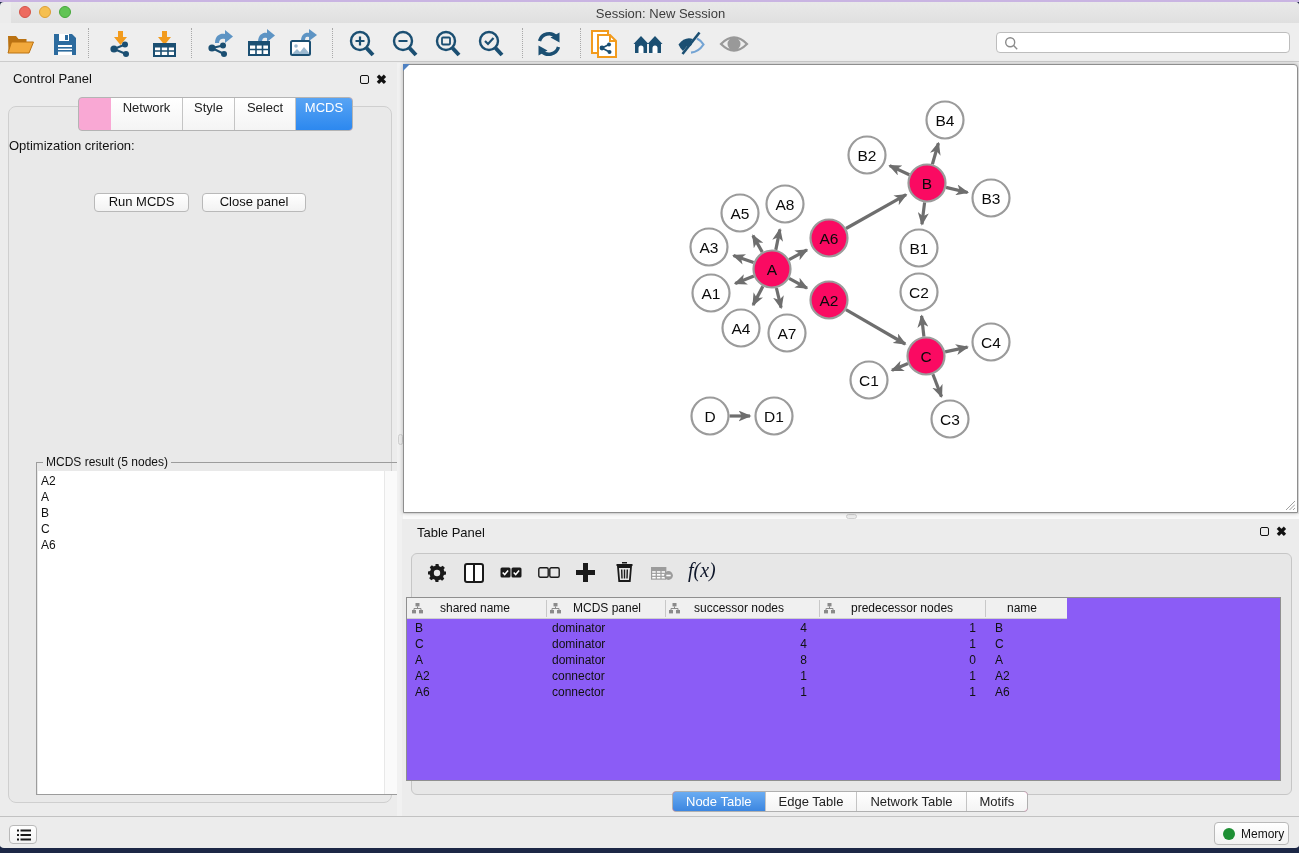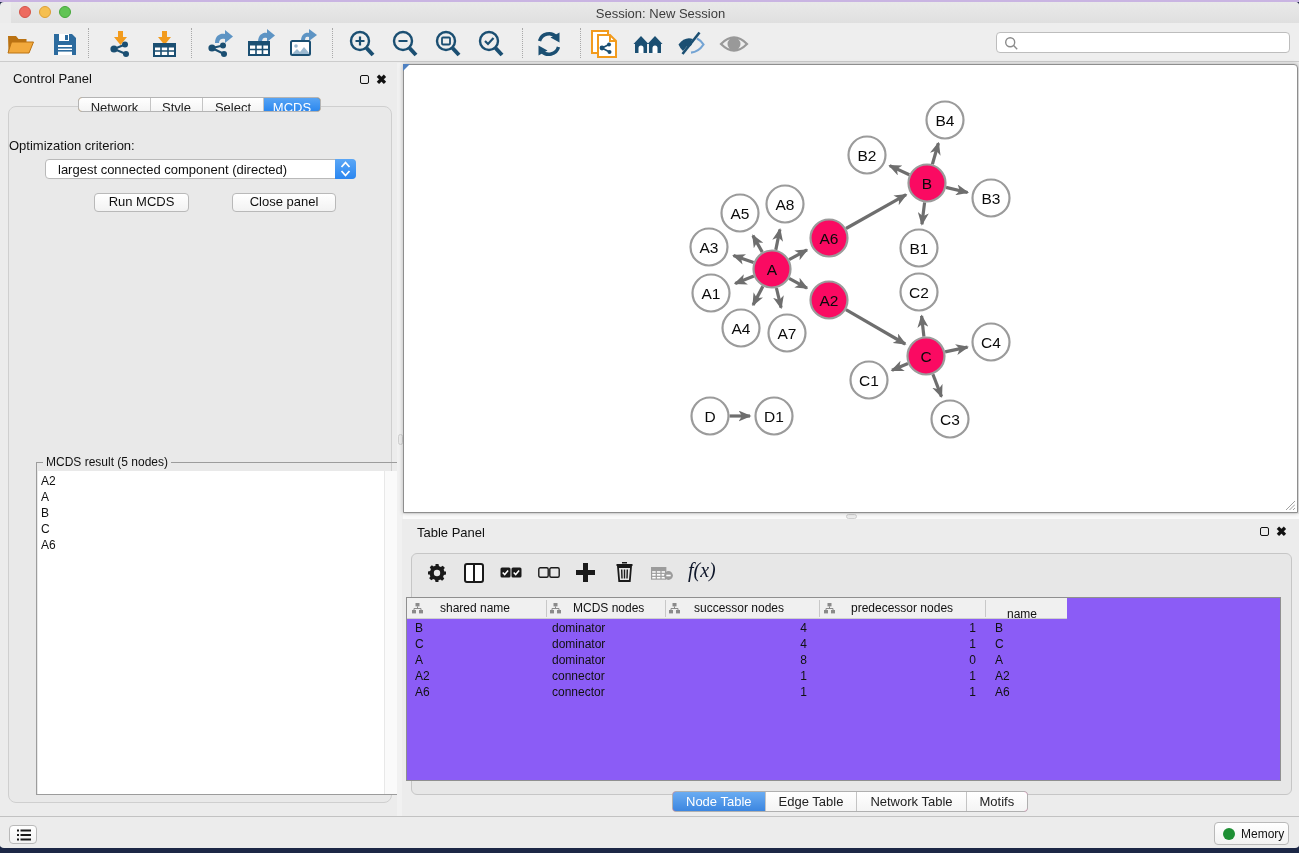--- a/index.html
+++ b/index.html
@@ -19,21 +19,21 @@
 #toolbar { left:0; top:21px; width:1299px; height:39px; background:#eeeeee; border-bottom:1px solid #cccccc; }
 .tsep { top:5px; width:0; height:30px; border-left:1px dotted #a9a9a9; }
 .ticon { top:6px; width:30px; height:30px; }
 #searchbox { left:996px; top:9px; width:294px; height:21px; background:#ffffff; border:1px solid #bdbdbd; border-radius:4px; }
 
 #cpanel { left:0; top:61px; width:400px; height:753px; background:#ececec; }
 #cpanel .hdr { left:13px; top:8px; font-size:13px; color:#111; }
 .sqbtn { width:9px; height:9px; border:1.5px solid #111; border-radius:2px; }
 .xbtn { font-size:13px; font-weight:bold; color:#111; line-height:10px; }
 #tabpanel { left:8px; top:43px; width:384px; height:697px; background:#e9e9e9; border:1px solid #cfcfcf; border-radius:8px; }
-#cptabs { left:78px; top:34px; height:15px; display:flex; border:1px solid #b4b4b4; border-radius:4px; overflow:hidden; background:#a16207; z-index:5; }
+#cptabs { left:78px; top:34px; height:34px; display:flex; border:1px solid #b4b4b4; border-radius:4px; overflow:hidden; background:#f9a8d4; z-index:5;padding-left:32px; }
 #cptabs .tab { font-size:13px; color:#222; padding-top:2px; background:linear-gradient(#ffffff,#f4f4f4); border-right:1px solid #c4c4c4; text-align:center; }
 #cptabs .tab:nth-child(1){width:72px;} #cptabs .tab:nth-child(2){width:52px;} #cptabs .tab:nth-child(3){width:61px;} #cptabs .tab:nth-child(4){width:56px;}
 #cptabs .tab:last-child { border-right:none; }
 #cptabs .tab.sel { background:linear-gradient(#58a4f4,#2c88ef); color:#fff; }
 #optlabel { left:0; width:401px; top:136px; text-align:left; font-size:13px; color:#111; }
 #dropdown { left:44px; top:158px; width:311px; height:20px; background:#fff; border:1px solid #b9b9b9; border-radius:4px; font-size:13px; color:#111; }
 #dropdown .dtext { left:12px; top:2px; }
 #dropdown .stepper { right:-1px; top:-1px; width:21px; height:20px; background:linear-gradient(#5ba7f6,#2a86f0); border-radius:0 4px 4px 0; }
 .btn { height:19px; background:linear-gradient(#ffffff,#f2f2f2); border:1px solid #b9b9b9; border-radius:4px; font-size:13px; color:#111; text-align:center; }
 
@@ -235,29 +235,22 @@
     <div class="abs sqbtn" style="left:360px; top:12px;"></div>
     <div class="abs xbtn" style="left:376px; top:12px;">✖</div>
     <div class="abs" id="cptabs">
       <div class="tab">Network</div>
       <div class="tab">Style</div>
       <div class="tab">Select</div>
       <div class="tab sel">MCDS</div>
     </div>
     <div class="abs" id="tabpanel">
       <div class="abs" id="optlabel" style="left:0; top:31px; width:382px;">Optimization criterion:</div>
-      <div class="abs" id="dropdown" style="left:36px; top:52px;">
-        <div class="abs dtext">largest connected component (directed)</div>
-        <div class="abs stepper"><svg width="21" height="20" viewBox="0 0 21 20">
-              <path d="M6.5 8 L10.5 3.5 L14.5 8" fill="none" stroke="#fff" stroke-width="1.8"></path>
-              <path d="M6.5 12 L10.5 16.5 L14.5 12" fill="none" stroke="#fff" stroke-width="1.8"></path>
-            </svg></div>
-      </div>
       <div class="abs btn" style="left:85px; top:86px; width:95px;">Run MCDS</div>
-      <div class="abs btn" style="left:193px; top:86px; width:104px;margin-left:30px;">Close panel</div>
+      <div class="abs btn" style="left:193px; top:86px; width:104px;">Close panel</div>
       <div class="abs" id="fieldset">
         <div class="abs legend">MCDS result (5 nodes)</div>
         <div class="abs" id="mcdslist">
           <div class="abs scroll"></div>
           <div class="abs item" style="top:3px;">A2</div>
           <div class="abs item" style="top:19px;">A</div>
           <div class="abs item" style="top:35px;">B</div>
           <div class="abs item" style="top:51px;">C</div>
           <div class="abs item" style="top:67px;">A6</div>
         </div>
@@ -423,40 +416,40 @@
           </svg>
         <div class="abs" style="left:33px; top:3px;">shared name</div>
         <svg class="abs sm" style="left:143px; top:5px;" width="11" height="11" viewBox="0 0 11 11">
             <g fill="#8a8a8a">
               <rect x="3.5" y="0" width="4" height="3.4"></rect>
               <rect x="0" y="7" width="4" height="3.4"></rect>
               <rect x="7" y="7" width="4" height="3.4"></rect>
               <path d="M5.5 3.4 V5.5 M2 7 V5.5 H9 V7" stroke="#8a8a8a" fill="none" stroke-width="1"></path>
             </g>
           </svg>
-        <div class="abs" style="left:166px; top:3px;">MCDS nodes</div>
+        <div class="abs" style="left:166px; top:3px;">MCDS panel</div>
         <svg class="abs sm" style="left:262px; top:5px;" width="11" height="11" viewBox="0 0 11 11">
             <g fill="#8a8a8a">
               <rect x="3.5" y="0" width="4" height="3.4"></rect>
               <rect x="0" y="7" width="4" height="3.4"></rect>
               <rect x="7" y="7" width="4" height="3.4"></rect>
               <path d="M5.5 3.4 V5.5 M2 7 V5.5 H9 V7" stroke="#8a8a8a" fill="none" stroke-width="1"></path>
             </g>
           </svg>
         <div class="abs" style="left:287px; top:3px;">successor nodes</div>
         <svg class="abs sm" style="left:417px; top:5px;" width="11" height="11" viewBox="0 0 11 11">
             <g fill="#8a8a8a">
               <rect x="3.5" y="0" width="4" height="3.4"></rect>
               <rect x="0" y="7" width="4" height="3.4"></rect>
               <rect x="7" y="7" width="4" height="3.4"></rect>
               <path d="M5.5 3.4 V5.5 M2 7 V5.5 H9 V7" stroke="#8a8a8a" fill="none" stroke-width="1"></path>
             </g>
           </svg>
         <div class="abs" style="left:444px; top:3px;">predecessor nodes</div>
-        <div class="abs" style="left:600px; top:3px;margin-top:6px;">name</div>
+        <div class="abs" style="left:600px; top:3px;">name</div>
       </div>
       <div class="abs rows" style="left:0; top:21px; width:100%;">
         <div class="abs cell" style="left:8px; top:2px;">B</div>
           <div class="abs cell" style="left:145px; top:2px;">dominator</div>
           <div class="abs cell num" style="left:335px; top:2px; width:65px;">4</div>
           <div class="abs cell num" style="left:504px; top:2px; width:65px;">1</div>
           <div class="abs cell" style="left:588px; top:2px;">B</div>
         <div class="abs cell" style="left:8px; top:18px;">C</div>
           <div class="abs cell" style="left:145px; top:18px;">dominator</div>
           <div class="abs cell num" style="left:335px; top:18px; width:65px;">4</div>

